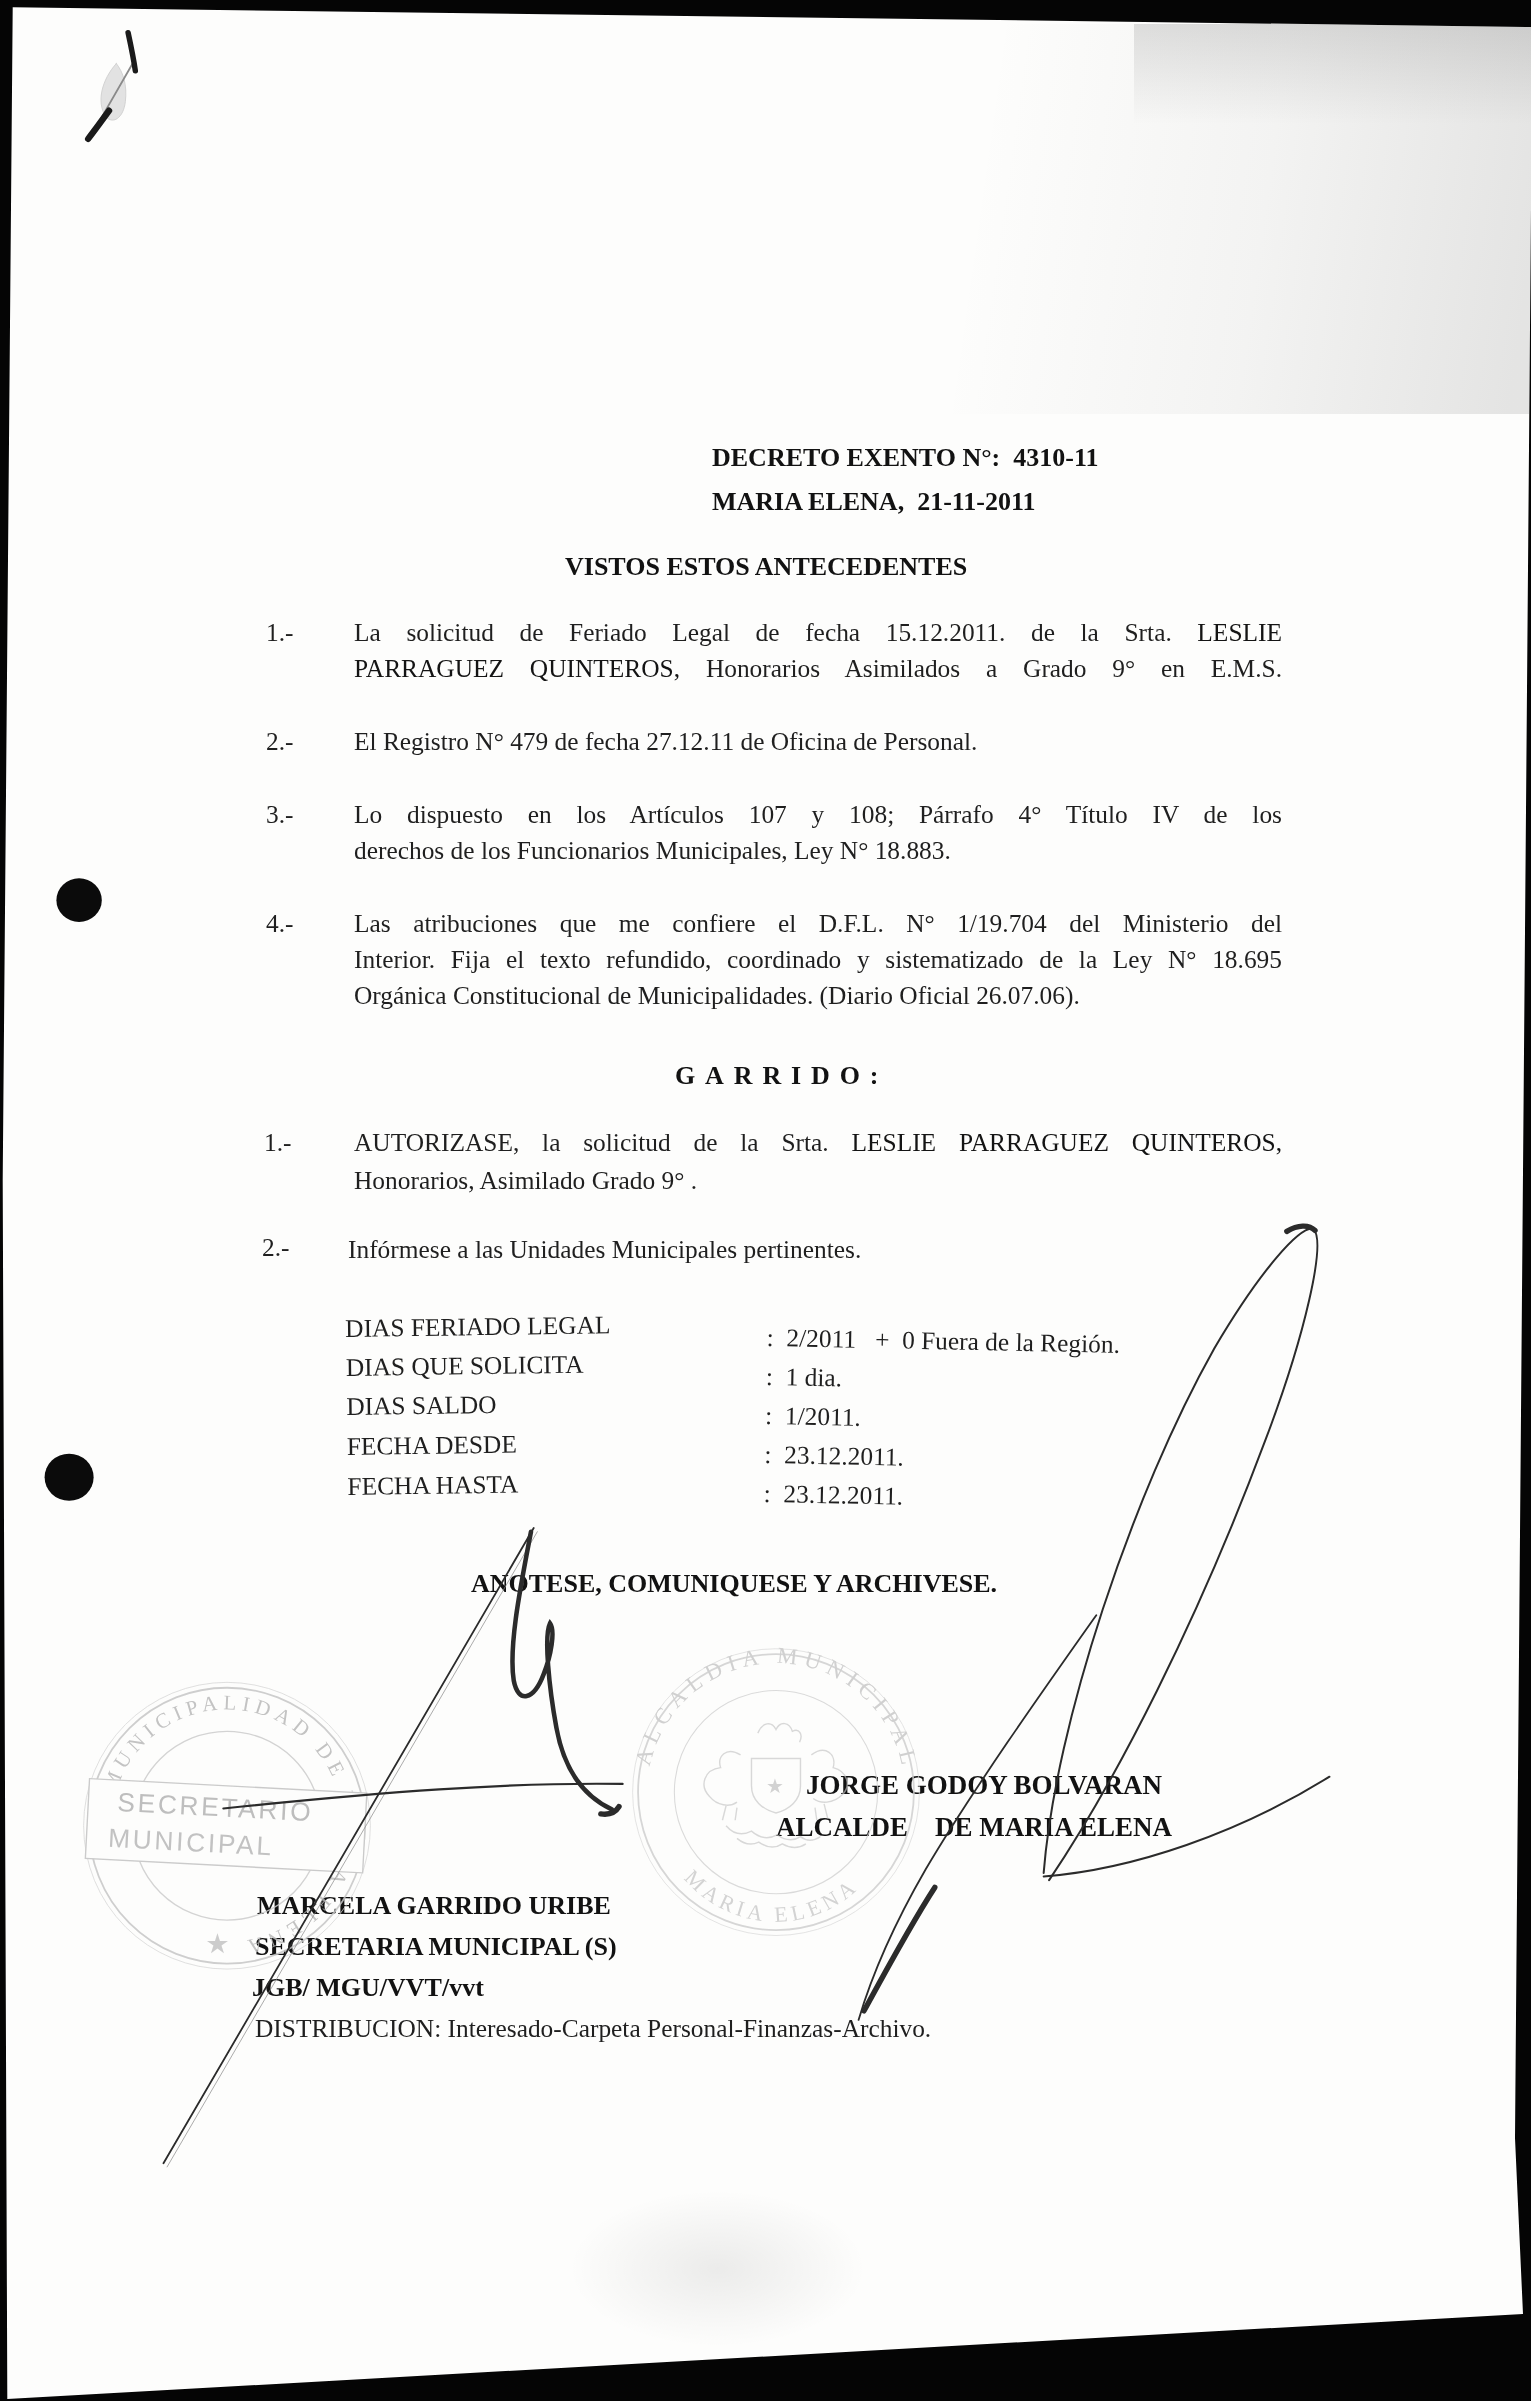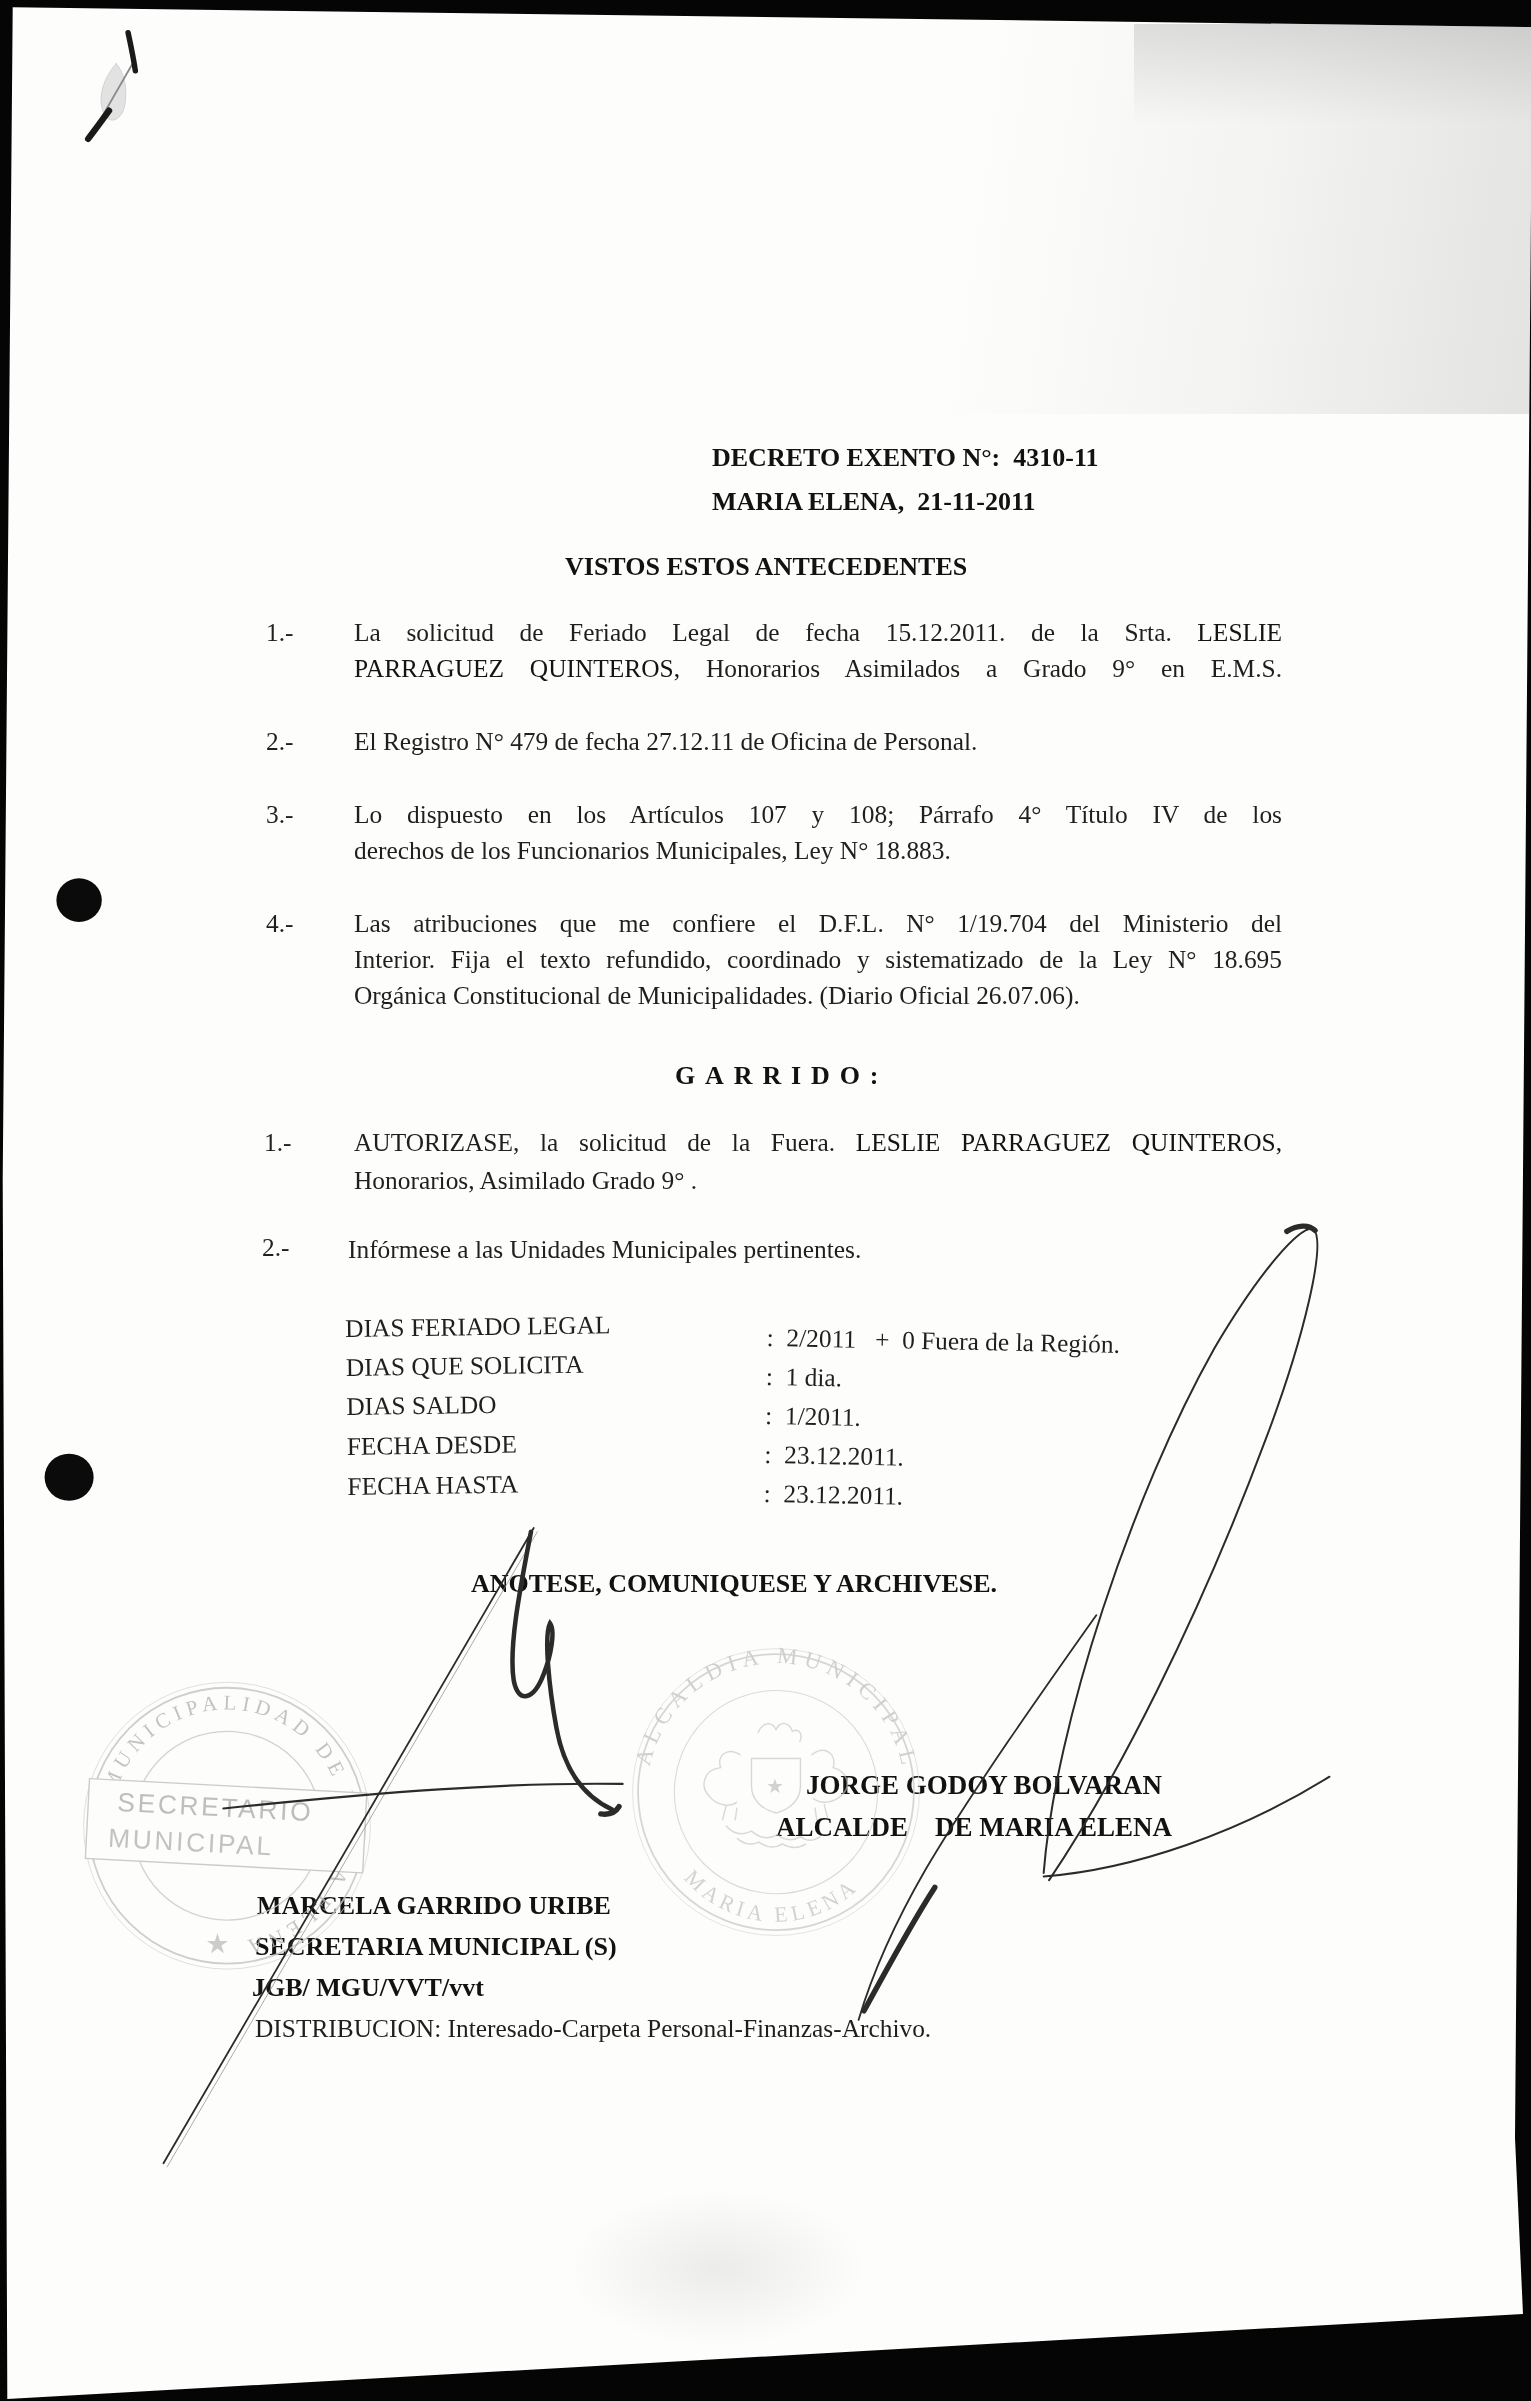--- a/index.html
+++ b/index.html
@@ -51,21 +51,21 @@
     <div class="t" style="left:354px;top:835px;">derechos de los Funcionarios Municipales, Ley N° 18.883.</div>
 
     <div class="t" style="left:266px;top:908px;">4.-</div>
     <div class="t blk line just" style="left:354px;top:908px;">Las atribuciones que me confiere el D.F.L. N° 1/19.704 del Ministerio del</div>
     <div class="t blk line just" style="left:354px;top:944px;">Interior.  Fija el texto refundido, coordinado y sistematizado de la Ley N° 18.695</div>
     <div class="t" style="left:354px;top:980px;">Orgánica Constitucional de Municipalidades.  (Diario Oficial 26.07.06).</div>
 
     <div class="t hdr spread" style="left:675px;top:1060px;">GARRIDO:</div>
 
     <div class="t" style="left:264px;top:1127px;">1.-</div>
-    <div class="t blk line just" style="left:354px;top:1127px;"><span>AUTORIZASE, la solicitud de la Fuera.</span> <span class="b">LESLIE PARRAGUEZ QUINTEROS,</span></div>
+    <div class="t blk line just" style="left:354px;top:1127px;"><span>AUTORIZASE, la solicitud de la Srta.</span> <span class="b">LESLIE PARRAGUEZ QUINTEROS,</span></div>
     <div class="t" style="left:354px;top:1165px;">Honorarios, Asimilado Grado 9° .</div>
 
     <div class="t" style="left:262px;top:1232px;">2.-</div>
     <div class="t" style="left:348px;top:1234px;">Infórmese a las Unidades Municipales pertinentes.</div>
 
     <div style="position:absolute;left:345px;top:1313px;transform:rotate(-0.8deg);transform-origin:left top;">
       <div class="t" style="left:0;top:0;">DIAS FERIADO LEGAL</div>
       <div class="t" style="left:0;top:39px;">DIAS QUE SOLICITA</div>
       <div class="t" style="left:0;top:78px;">DIAS SALDO</div>
       <div class="t" style="left:0;top:118px;">FECHA DESDE</div>

